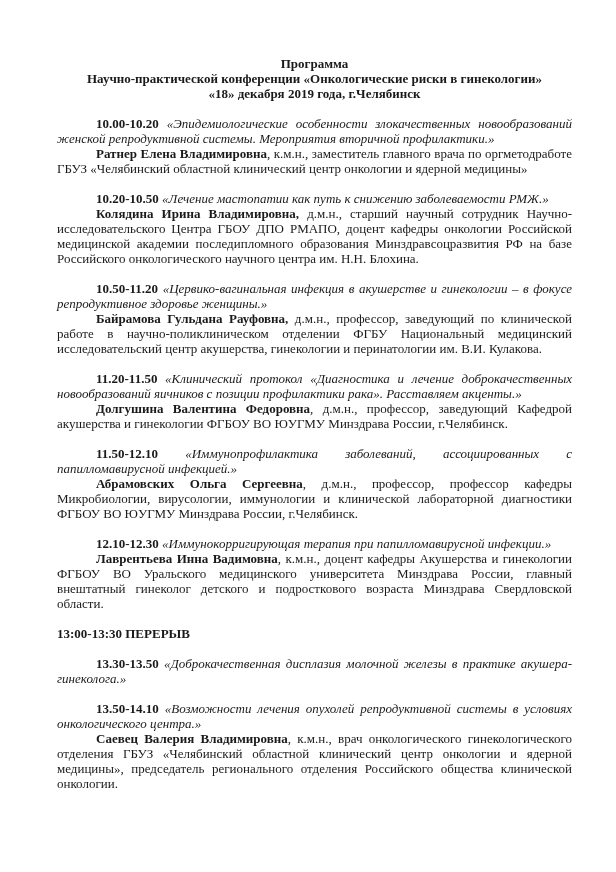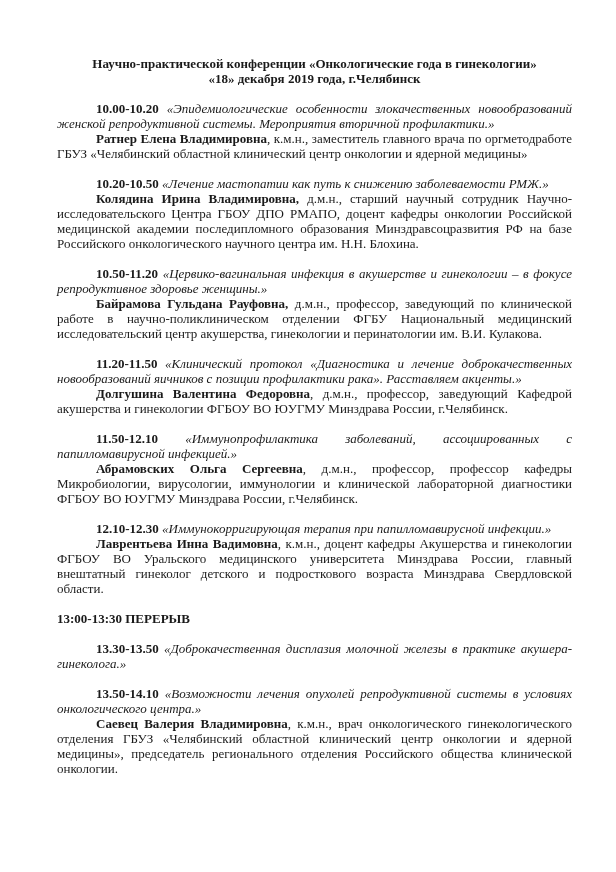--- a/index.html
+++ b/index.html
@@ -17,21 +17,22 @@
   .time { font-weight: bold; }
   .topic { font-style: italic; }
   .name { font-weight: bold; }
   .break { text-align: left; font-weight: bold; margin-bottom: 15px; }
 </style>
 </head>
 <body>
 
 <div class="page">
   <div class="title">
-    <div>Научно-практической конференции «Онкологические года в гинекологии»</div>
+    <div>Программа</div>
+    <div>Научно-практической конференции «Онкологические риски в гинекологии»</div>
     <div>«18» декабря 2019 года, г.Челябинск</div>
   </div>
   <div class="gap"></div>
 
   <div class="session">
     <p class="p"><span class="time">10.00-10.20</span> <span class="topic">«Эпидемиологические особенности злокачественных новообразований женской репродуктивной системы. Мероприятия вторичной профилактики.»</span></p>
     <p class="p"><span class="name">Ратнер Елена Владимировна</span><span>, к.м.н., заместитель главного врача по оргметодработе ГБУЗ «Челябинский областной клинический центр онкологии и ядерной медицины»</span></p>
   </div>
 
   <div class="session">

